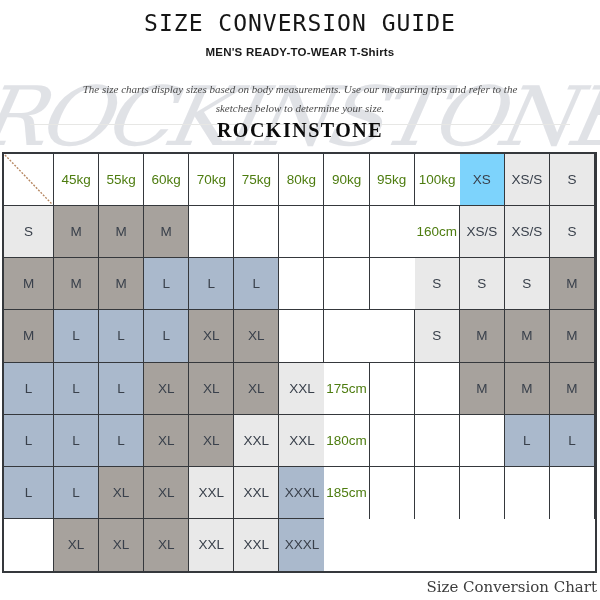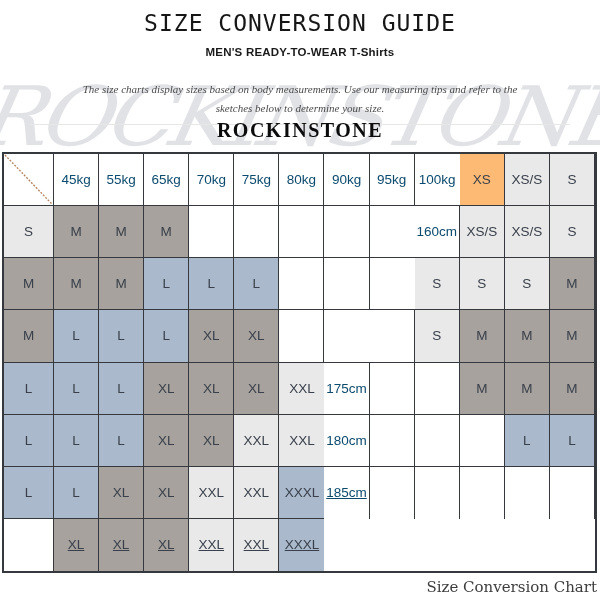--- a/index.html
+++ b/index.html
@@ -24,23 +24,23 @@
          letter-spacing:-7px;color:#c3c6cf;opacity:.5;white-space:nowrap;
          transform:scale(.88,.82) skewX(-12deg);transform-origin:left center;}
 
   .size-table{position:absolute;top:152px;left:2px;width:595px;height:421px;z-index:2;
          display:grid;grid-template-columns:50px repeat(12,1fr);
          grid-template-rows:repeat(8,1fr);
          border:2px solid #35383c;box-sizing:border-box;background:#fff;}
   .cell{display:flex;align-items:center;justify-content:center;
          border-right:1px solid #35383c;border-bottom:1px solid #35383c;
          font-size:13.5px;color:#39404b;background:#fff;overflow:hidden;}
-  .cell.hdr,.cell.lbl{color:#0c4a6e;}
+  .cell.hdr,.cell.lbl{color:#4d7c0f;}
   .cell.lc{border-right:none;}
-  .cell.lr{border-bottom:none;text-decoration:underline;}
+  .cell.lr{border-bottom:none;}
   .corner svg{display:block;width:100%;height:100%;}
 
   .footer{position:absolute;right:3px;bottom:4px;font-family:"DejaVu Serif",serif;
          font-size:15px;color:#3d3d3d;z-index:3;}
 </style>
 </head>
 <body>
 
 <div class="stage">
   <div class="watermark">ROCKINSTONE</div>
@@ -52,28 +52,28 @@
   <div class="brand">ROCKINSTONE</div>
 
   <div class="size-table">
       <div class="cell hdr corner">
         <svg viewBox="0 0 50 52" preserveAspectRatio="none">
           <line x1="1" y1="1" x2="49" y2="51" stroke="#b5855f" stroke-width="1.4" stroke-dasharray="2,1.5"></line>
         </svg>
       </div>
       <div class="cell hdr">45kg</div>
       <div class="cell hdr">55kg</div>
-      <div class="cell hdr">65kg</div>
+      <div class="cell hdr">60kg</div>
       <div class="cell hdr">70kg</div>
       <div class="cell hdr">75kg</div>
       <div class="cell hdr">80kg</div>
       <div class="cell hdr">90kg</div>
       <div class="cell hdr">95kg</div>
       <div class="cell hdr lc">100kg</div>
-      <div class="cell " style="background: #fdba74;">XS</div>
+      <div class="cell " style="background: #7dd3fc;">XS</div>
       <div class="cell " style="background: rgb(233, 233, 233);">XS/S</div>
       <div class="cell " style="background: rgb(233, 233, 233);">S</div>
       <div class="cell " style="background: rgb(233, 233, 233);">S</div>
       <div class="cell " style="background: rgb(167, 162, 157);">M</div>
       <div class="cell " style="background: rgb(167, 162, 157);">M</div>
       <div class="cell " style="background: rgb(167, 162, 157);">M</div>
       <div class="cell empty" style="background: rgb(255, 255, 255);"></div>
       <div class="cell empty" style="background: rgb(255, 255, 255);"></div>
       <div class="cell empty" style="background: rgb(255, 255, 255);"></div>
       <div class="cell empty" style="background: rgb(255, 255, 255);"></div>

